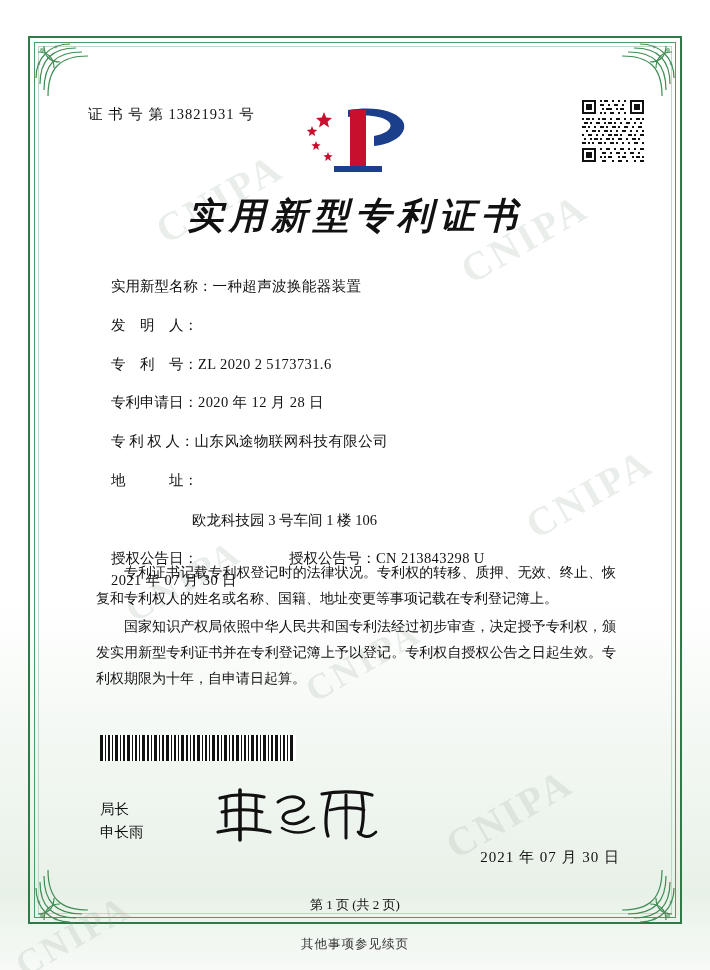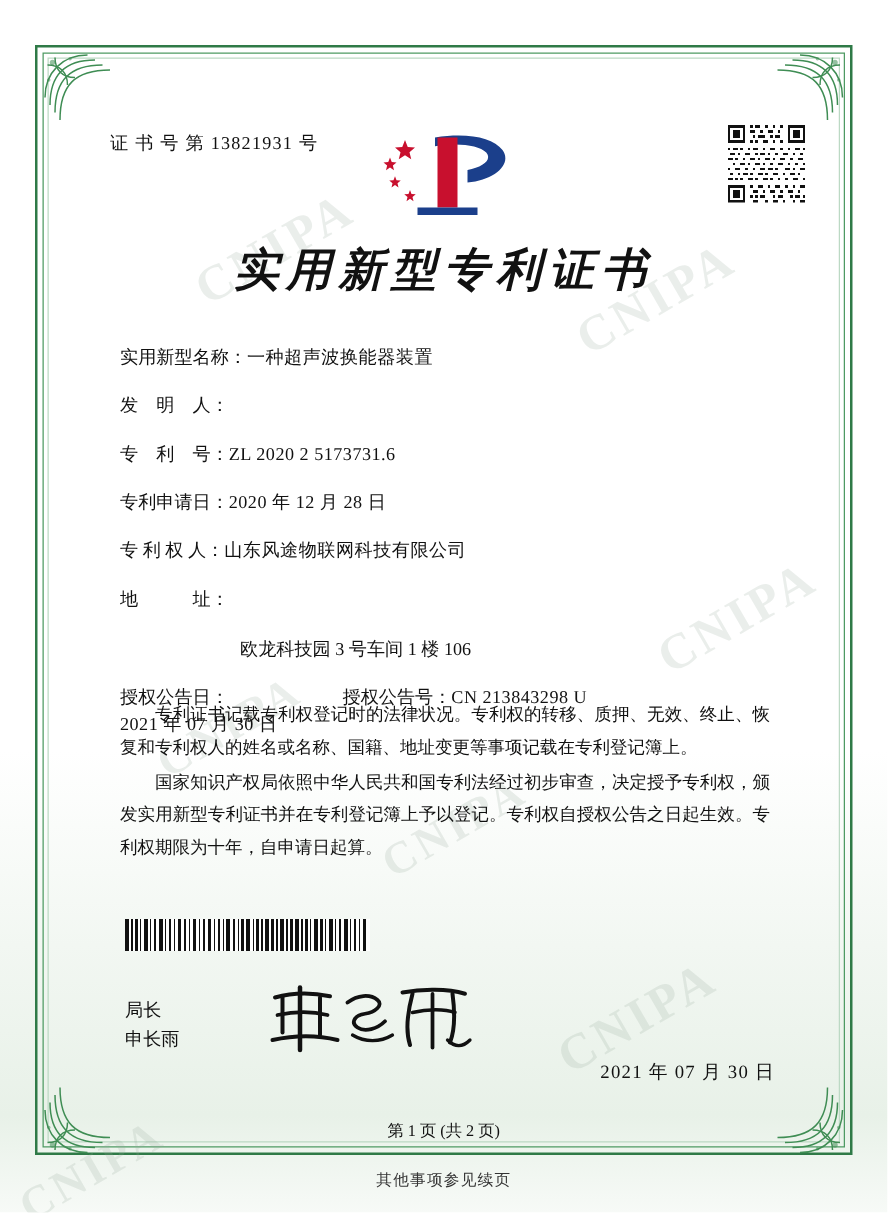--- a/index.html
+++ b/index.html
@@ -123,20 +123,21 @@
     top: 276px;
     width: 520px;
     font-size: 14.5px;
     line-height: 1.5;
     color: #111;
   }
   .field-row {
     display: flex;
     align-items: flex-start;
     margin-bottom: 17px;
+    margin-left: 15px;
   }
   .field-label {
     flex: 0 0 auto;
     white-space: pre;
     color: #111;
   }
   .field-value {
     flex: 1 1 auto;
     color: #111;
     letter-spacing: 0.4px;

